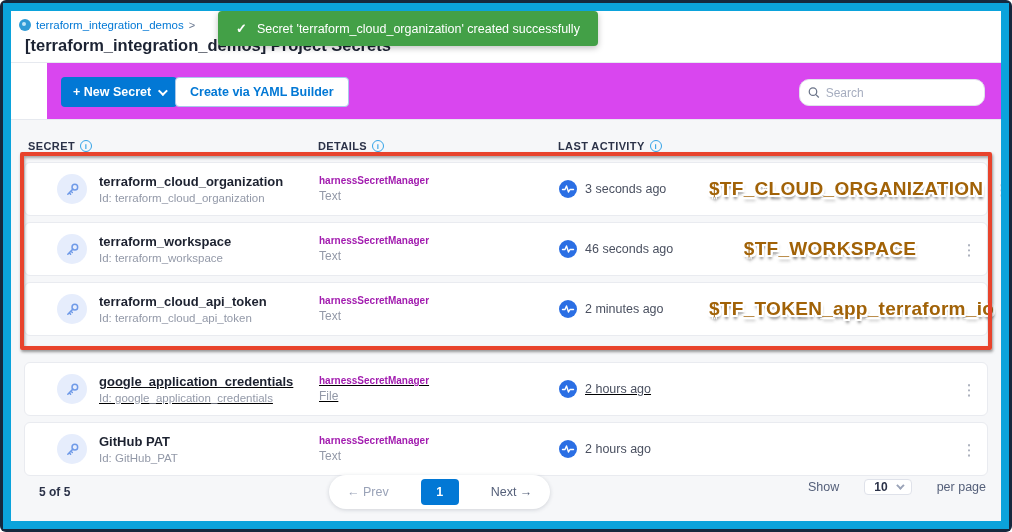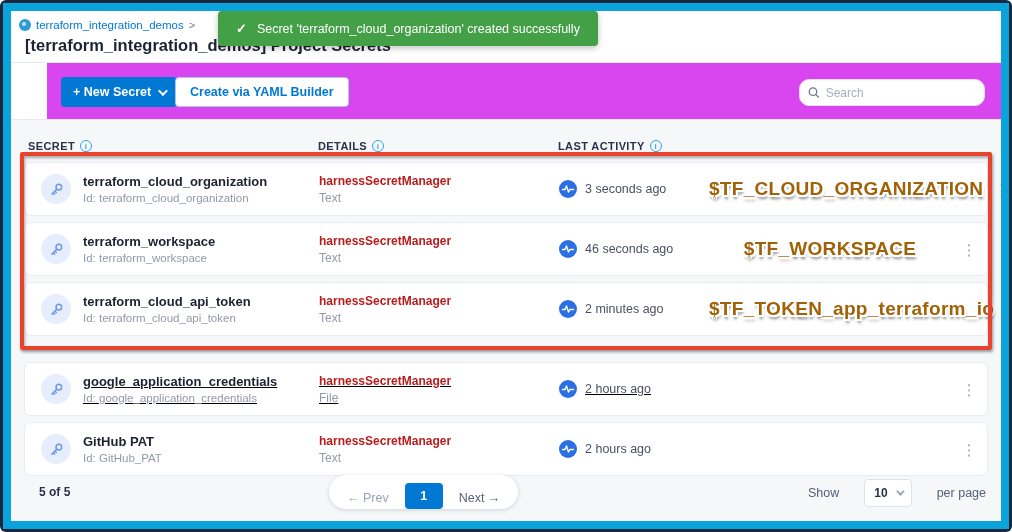--- a/index.html
+++ b/index.html
@@ -51,54 +51,54 @@
            letter-spacing: .4px; color: #2b3248; }
   .col-h.first { padding-left: 4px; }
   .info-icon { width: 12px; height: 12px; border: 1px solid #35a4e8; border-radius: 50%; color: #35a4e8;
                font-size: 8px; font-weight: bold; display: inline-flex; align-items: center; justify-content: center;
                font-style: normal; }
 
   .row-card { height: 54px; background: #fff; border: 1px solid #e9ebf0; border-radius: 6px;
               margin-bottom: 6px; cursor: pointer; }
   .row-card.gap-top { margin-top: 26px; text-decoration: underline; }
 
-  .name-cell { display: flex; align-items: center; gap: 12px; padding-left: 16px; }
+  .name-cell { display: flex; align-items: center; gap: 12px; padding-left: 32px; }
   .key-badge { width: 30px; height: 30px; border-radius: 50%; background: #e6edfc; display: flex;
                align-items: center; justify-content: center; flex: none; }
   .secret-name { font-size: 13px; font-weight: bold; color: #1d2230; margin-bottom: 3px; }
   .secret-id { font-size: 11.5px; color: #9399a8; }
-  .manager { font-size: 12px; font-weight: 600; color: #b91c1c; margin-bottom: 3px; }
+  .manager { font-size: 10px; font-weight: 600; color: #a21caf; margin-bottom: 3px; }
   .stype { font-size: 12px; color: #9399a8; }
   .activity-cell { display: flex; align-items: center; gap: 8px; font-size: 12.5px; color: #4a5060; }
   .annotation-cell { text-align: center; overflow: visible; white-space: nowrap; }
   .annotation { font-size: 19px; font-weight: bold; color: #a16207; letter-spacing: .3px;
                 text-shadow: -2px -2px 0 #fff, -2px 2px 0 #fff, 2px -2px 0 #fff, 2px 2px 0 #fff,
                              -2px 0 0 #fff, 2px 0 0 #fff, 0 -2px 0 #fff, 0 2px 0 #fff,
                              1px 4px 3px rgba(90,90,90,.8); }
   .menu-cell { text-align: center; }
   .dots { color: #9aa0ae; font-size: 15px; letter-spacing: 0; line-height: 1; cursor: pointer;
           display: inline-block; padding: 4px 6px; }
 
   .red-box { position: absolute; top: 141px; left: 9px; width: 972px; height: 198px;
              border: 4px solid #e8432c; border-radius: 2px; z-index: 20; pointer-events: none;
              box-shadow: 1px 2px 3px rgba(70,70,70,.55), inset 1px 2px 3px rgba(70,70,70,.45); }
 
   
   .footer { position: absolute; left: 13px; right: 13px; bottom: 8px; height: 40px; }
   .count { position: absolute; left: 15px; top: 12px; font-size: 12px; font-weight: bold; color: #2b3248; }
   .pager { position: absolute; left: 305px; top: 2px; height: 34px; background: #fff; border-radius: 17px;
-           box-shadow: 0 1px 4px rgba(40,50,70,.18); display: flex; align-items: flex-end; padding: 0 6px; gap: 4px; }
+           box-shadow: 0 1px 4px rgba(40,50,70,.18); display: flex; align-items: center; padding: 0 6px; gap: 20px; }
   .pager .nav { font-size: 12.5px; color: #9aa3b8; background: none; border: none; padding: 4px 12px;
                 cursor: pointer; font-family: inherit; }
   .pager .nav.next { color: #55607a; }
   .page-num { width: 38px; height: 26px; background: #0278d5; color: #fff; font-size: 12.5px; font-weight: bold;
               border-radius: 4px; display: flex; align-items: center; justify-content: center; cursor: pointer; }
   .pagesize { position: absolute; right: 2px; top: 6px; display: flex; align-items: center; gap: 25px;
               font-size: 12.5px; color: #55607a; }
-  .size-select { height: 28px; border: 1px solid #dfe2ea; border-radius: 4px; background: #fff;
+  .size-select { height: 16px; border: 1px solid #dfe2ea; border-radius: 4px; background: #fff;
                  display: flex; align-items: center; gap: 8px; padding: 0 9px; cursor: pointer;
                  color: #2b3248; font-weight: bold; font-size: 12px; }
   .size-select .chev { border-color: #9aa3b8; width: 6px; height: 6px; }
 </style>
 </head>
 <body>
 
 <div class="frame">
   <div class="frame-inner">
 

